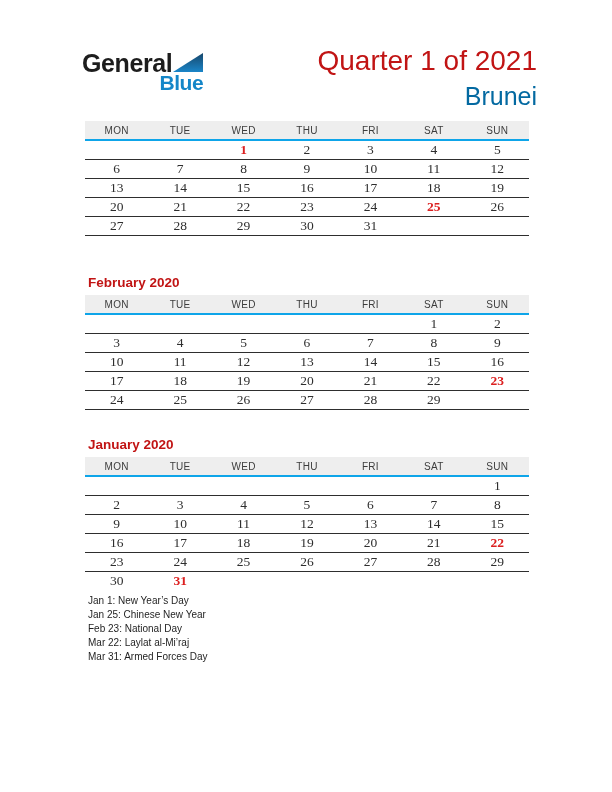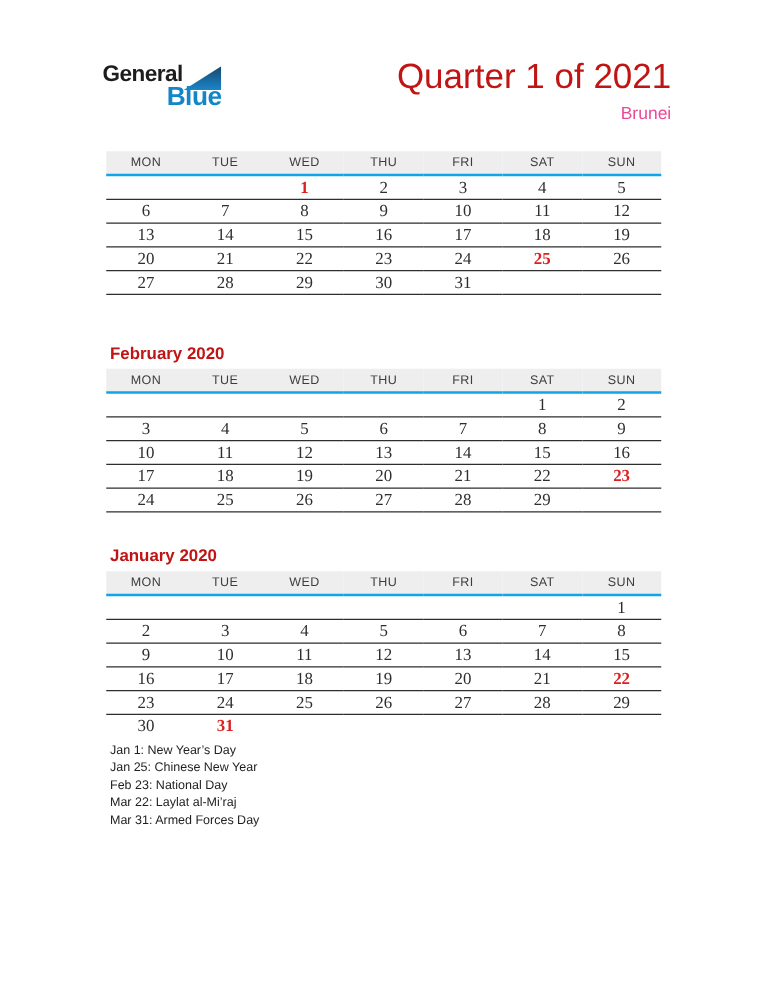--- a/index.html
+++ b/index.html
@@ -3,28 +3,28 @@
 <meta charset="utf-8">
 <style>
   html,body{margin:0;padding:0;background:#fff;}
   .page{
     position:relative;width:612px;height:792px;background:#ffffff;
     font-family:"Liberation Sans", sans-serif;overflow:hidden;
   }
   
   .logo{position:absolute;left:82px;top:50px;}
   .logo-row1{display:flex;align-items:flex-start;}
-  .logo-general{font-size:18px;font-weight:600;color:#1d1d1d;letter-spacing:-0.4px;line-height:1.1;}
+  .logo-general{font-size:25px;font-weight:600;color:#1d1d1d;letter-spacing:-0.4px;line-height:1.1;}
   .logo-flag{margin-left:1px;margin-top:3px;display:block;}
   .logo-row2{text-align:right;margin-top:-7px;}
   .logo-blue{font-size:21px;font-weight:600;color:var(--logo-blue);letter-spacing:-0.4px;line-height:1.1;}
   
   .titleblock{position:absolute;right:75px;top:46px;text-align:right;}
   .page-title{font-size:28px;color:var(--title-red);line-height:1.05;font-weight:400;}
-  .page-subtitle{font-size:14px;color:#ec4899;margin-top:7px;font-weight:400;}
+  .page-subtitle{font-size:25px;color:#0369a1;margin-top:7px;font-weight:400;}
   
   .month-block{position:absolute;left:85px;width:444px;}
   .month-0{top:121px;}
   .month-1{top:276px;}
   .month-2{top:438px;}
   .month-title{margin:0 0 5px 3px;font-size:13.5px;font-weight:bold;color:var(--title-red);line-height:14px;}
   table.cal{border-collapse:collapse;width:100%;table-layout:fixed;}
   table.cal th{
     background:var(--header-band);height:18px;padding:0;
     font-size:10px;font-weight:400;color:#3d3d3d;letter-spacing:0.3px;

